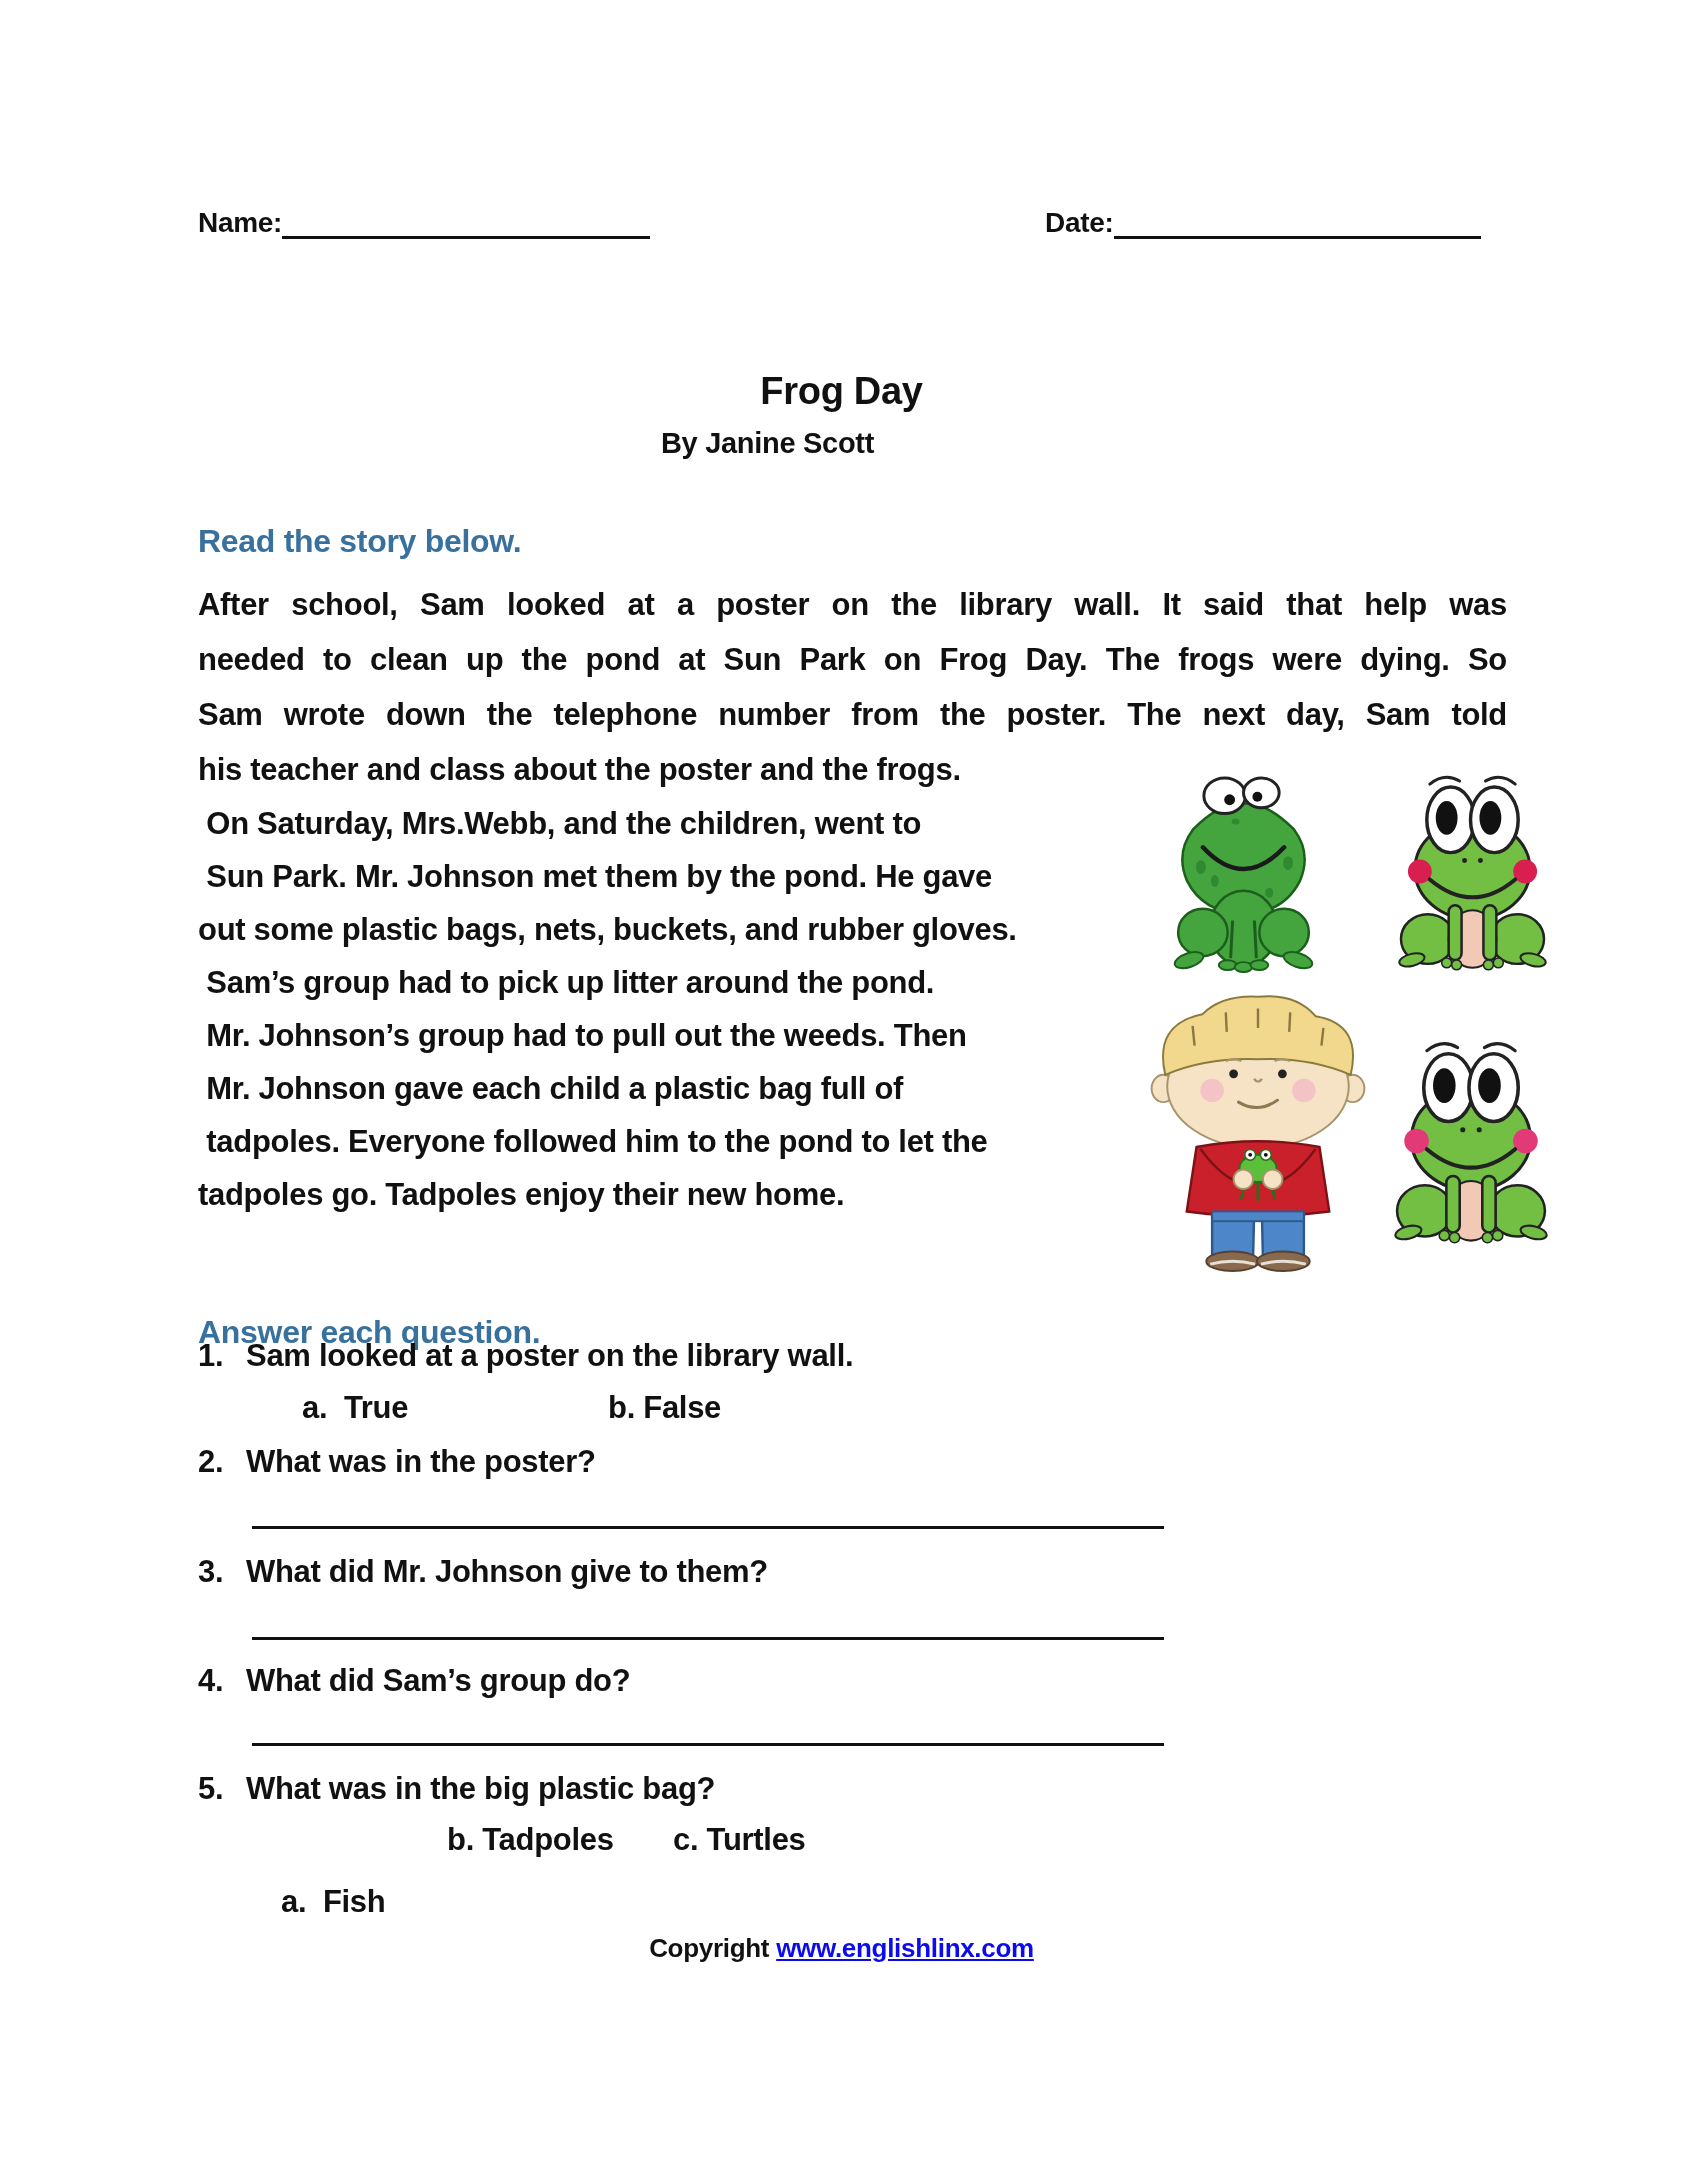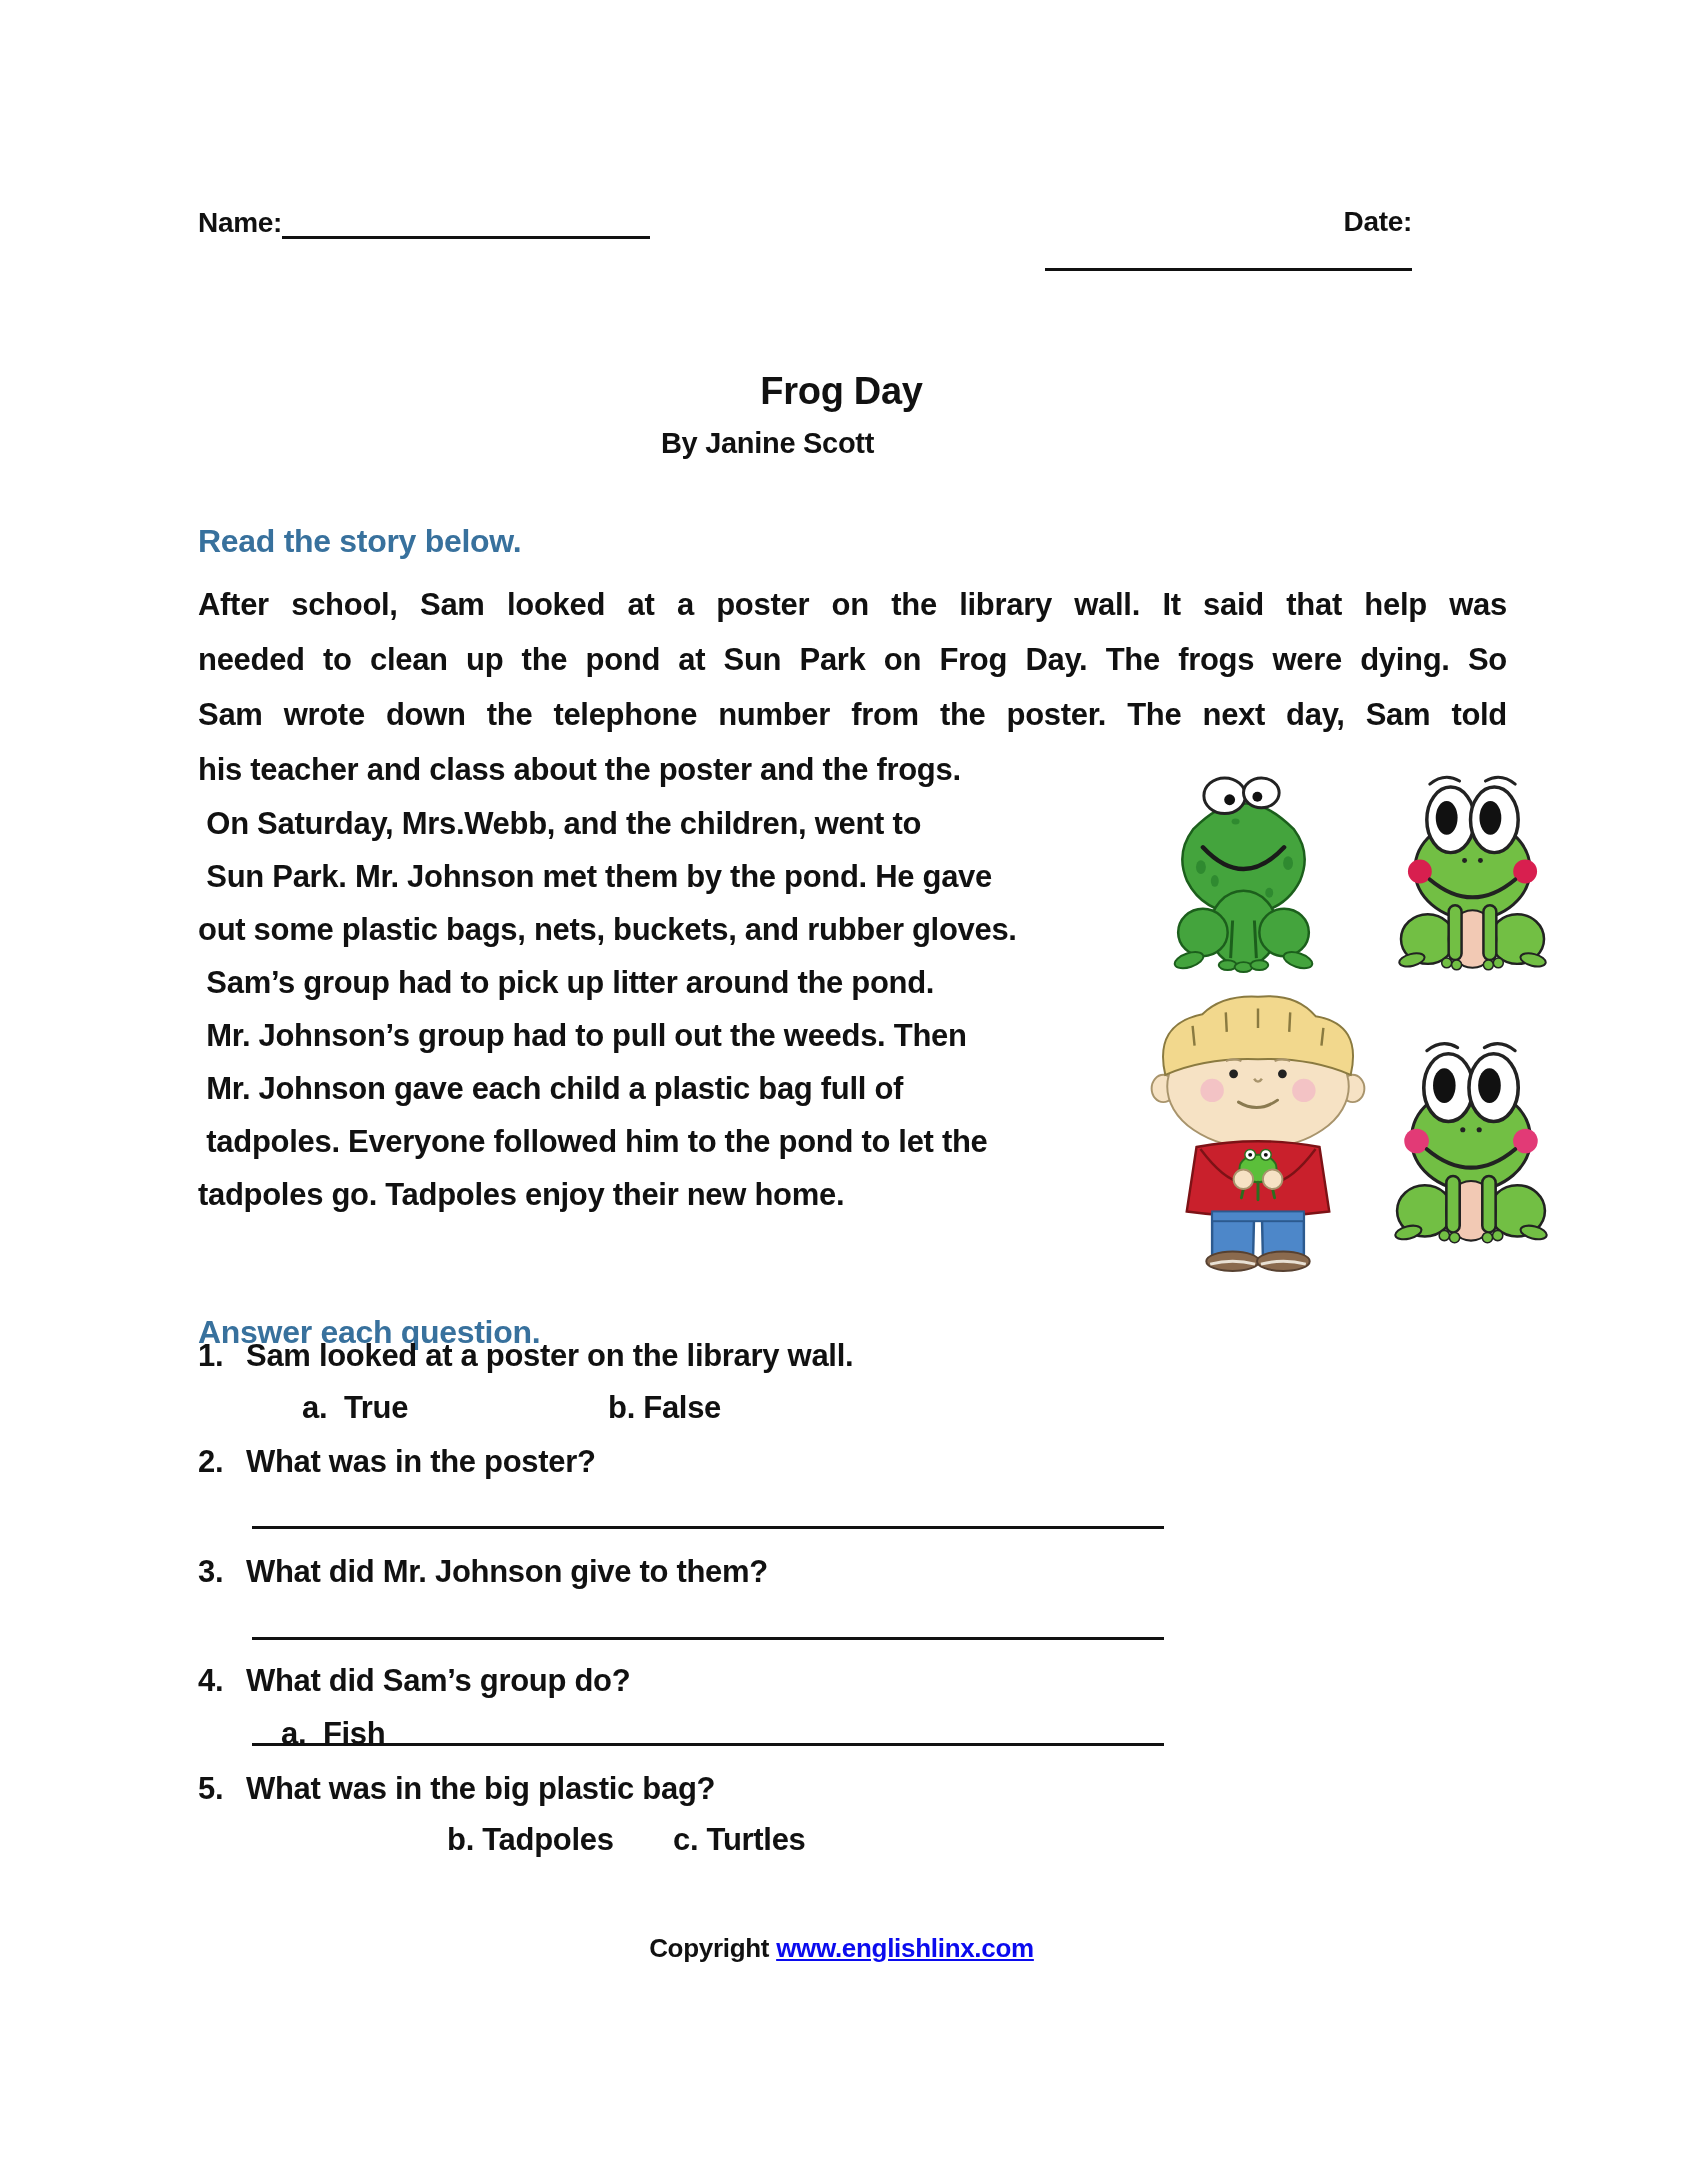--- a/index.html
+++ b/index.html
@@ -32,21 +32,21 @@
 </style>
 </head>
 <body>
 
 <div class="page">
 
   <div class="abs field-group" style="left:198px;top:206px;">
     <span>Name:</span>
     <span class="blank-line" style="width:368px;"></span>
   </div>
-  <div class="abs field-group" style="left:1045px;top:206px;flex-direction:column;">
+  <div class="abs field-group" style="left:1045px;top:206px;">
     <span>Date:</span>
     <span class="blank-line" style="width:367px;"></span>
   </div>
 
   <div class="abs subtitle" style="top:370px;">Frog Day</div>
   <div class="abs byline" style="top:427px;">By Janine Scott</div>
 
   <div class="abs section-heading" style="left:198px;top:523px;">Read the story below.</div>
 
   <div class="abs" style="left:198px;top:577px;width:1309px;">
@@ -204,21 +204,21 @@
   <div class="abs qrow" style="left:198px;top:1661px;width:1307px;">
     <span class="qnum">4.</span>
     <span>What did Sam’s group do?</span>
   </div>
   <div class="abs answer-line" style="left:252px;top:1743px;width:912px;"></div>
 
   <div class="abs qrow" style="left:198px;top:1769px;width:1307px;">
     <span class="qnum">5.</span>
     <span>What was in the big plastic bag?</span>
   </div>
-  <span class="abs opt" style="left:281px;top:1716px;">a.  Fish</span>
+  <span class="abs opt" style="left:281px;top:1884px;">a.  Fish</span>
   <span class="abs opt" style="left:447px;top:1822px;">b. Tadpoles</span>
   <span class="abs opt" style="left:673px;top:1822px;">c. Turtles</span>
 
   <div class="abs footer" style="top:1933px;">
     <span>Copyright</span>
     <span> </span>
     <a>www.englishlinx.com</a>
   </div>
 
 </div>

